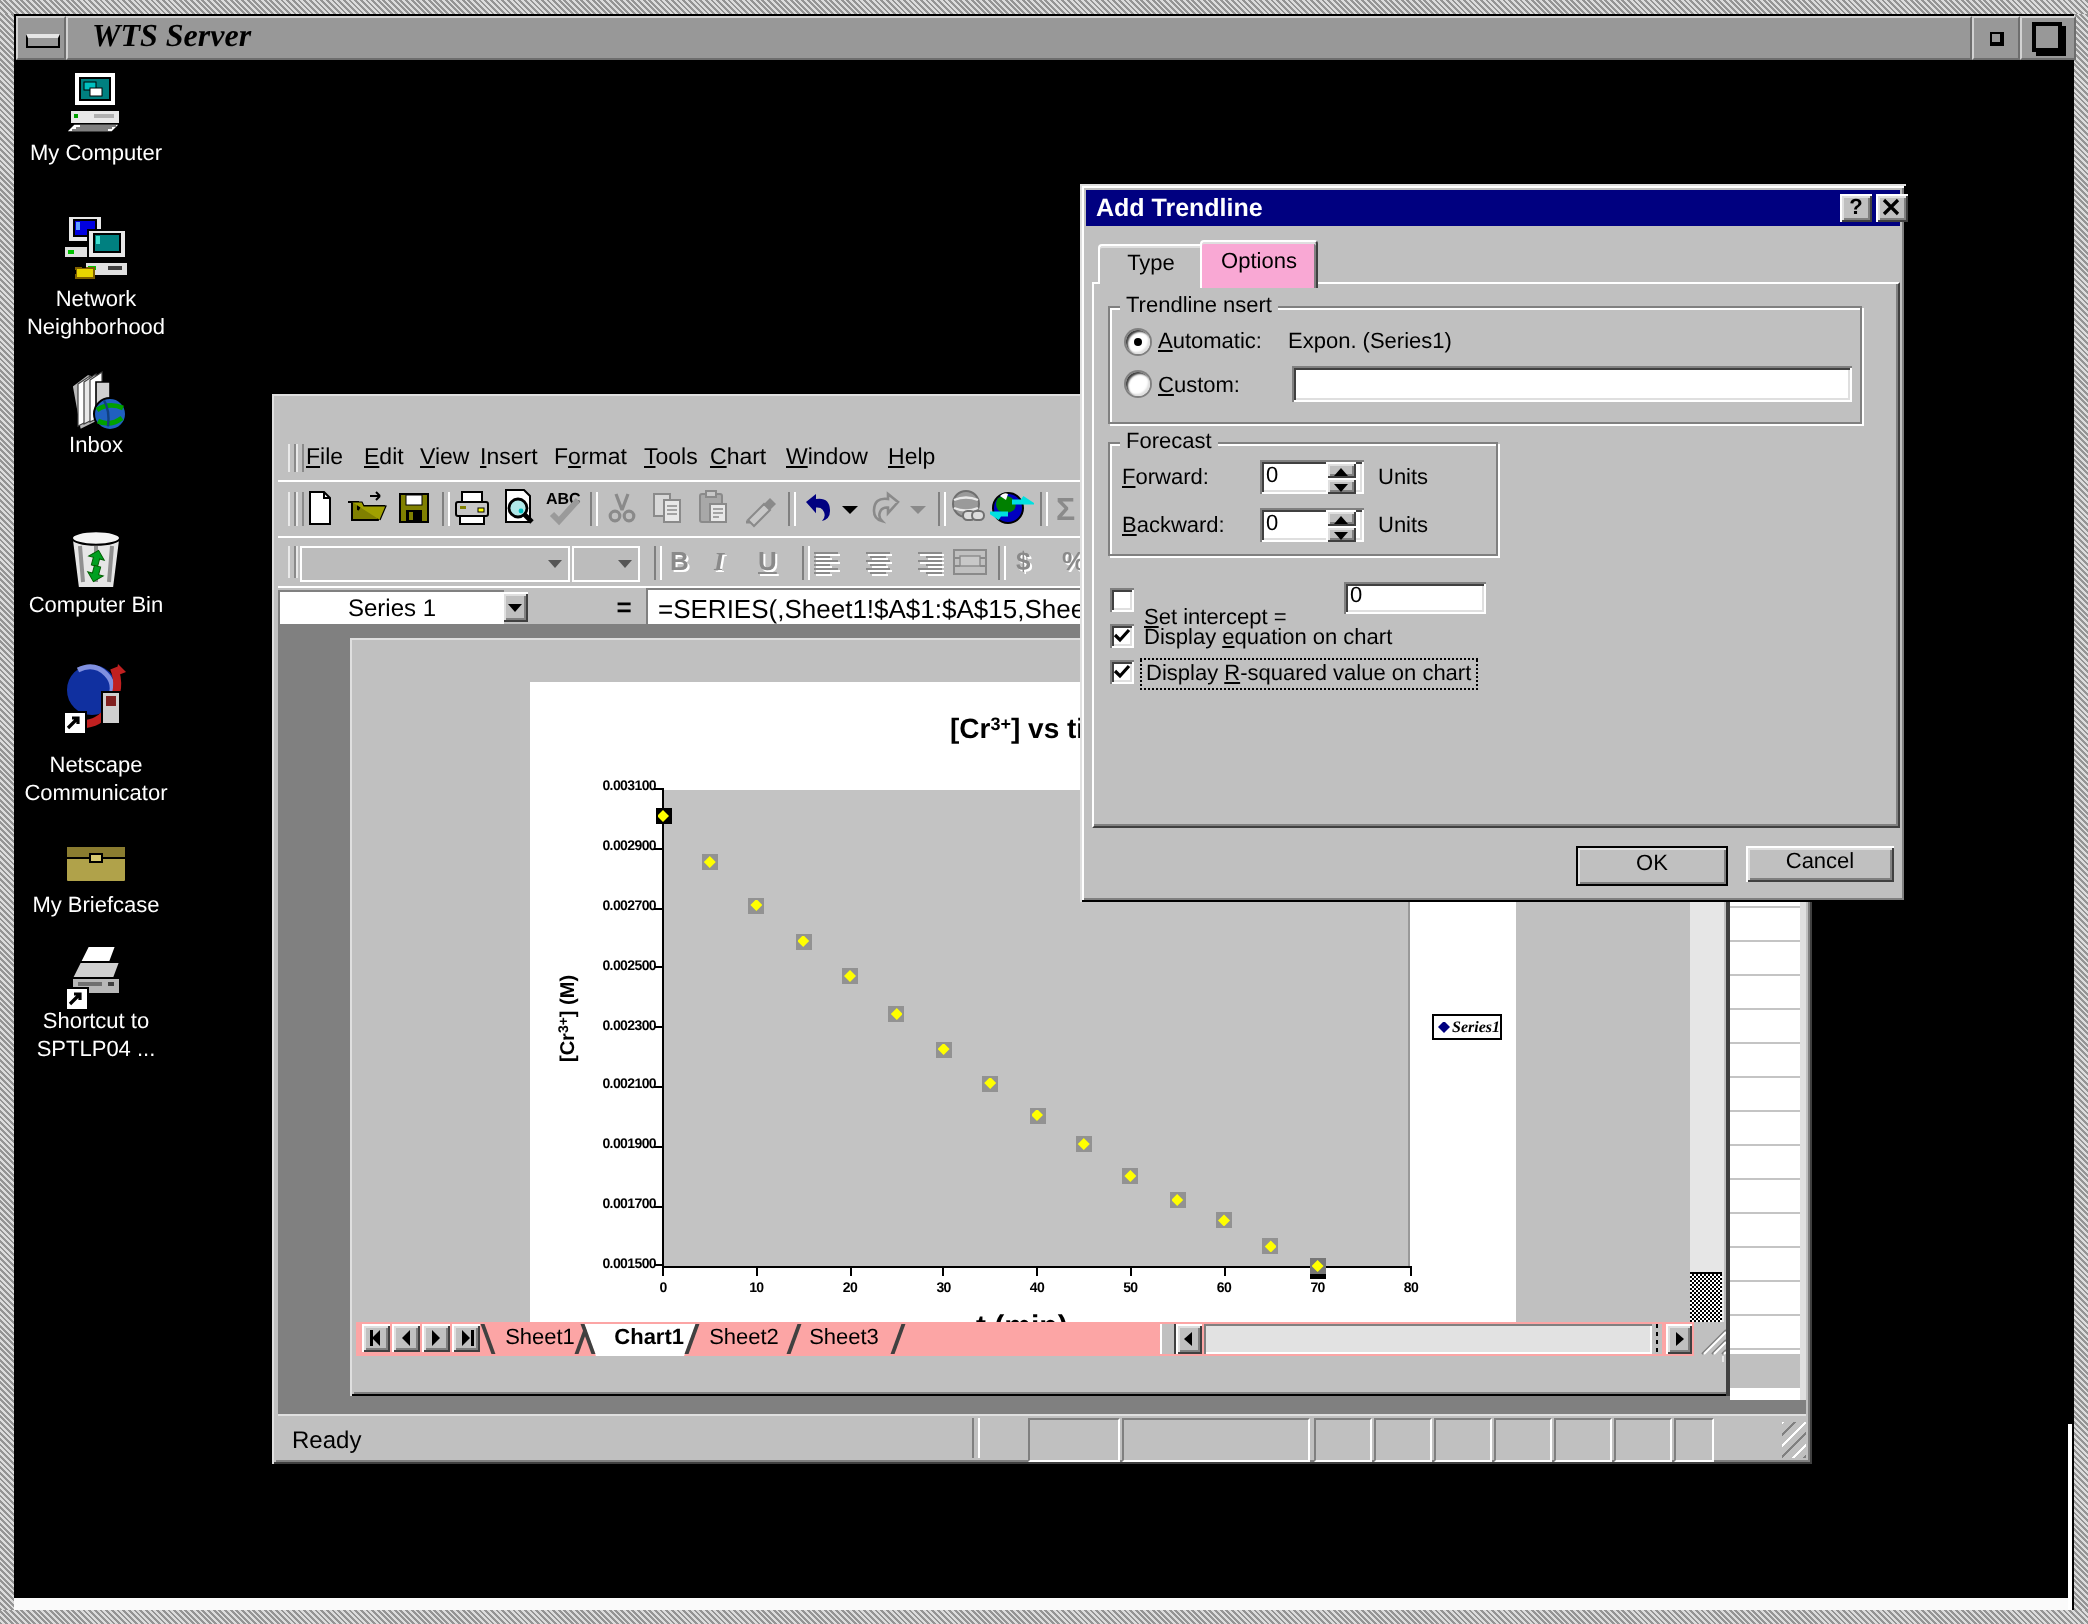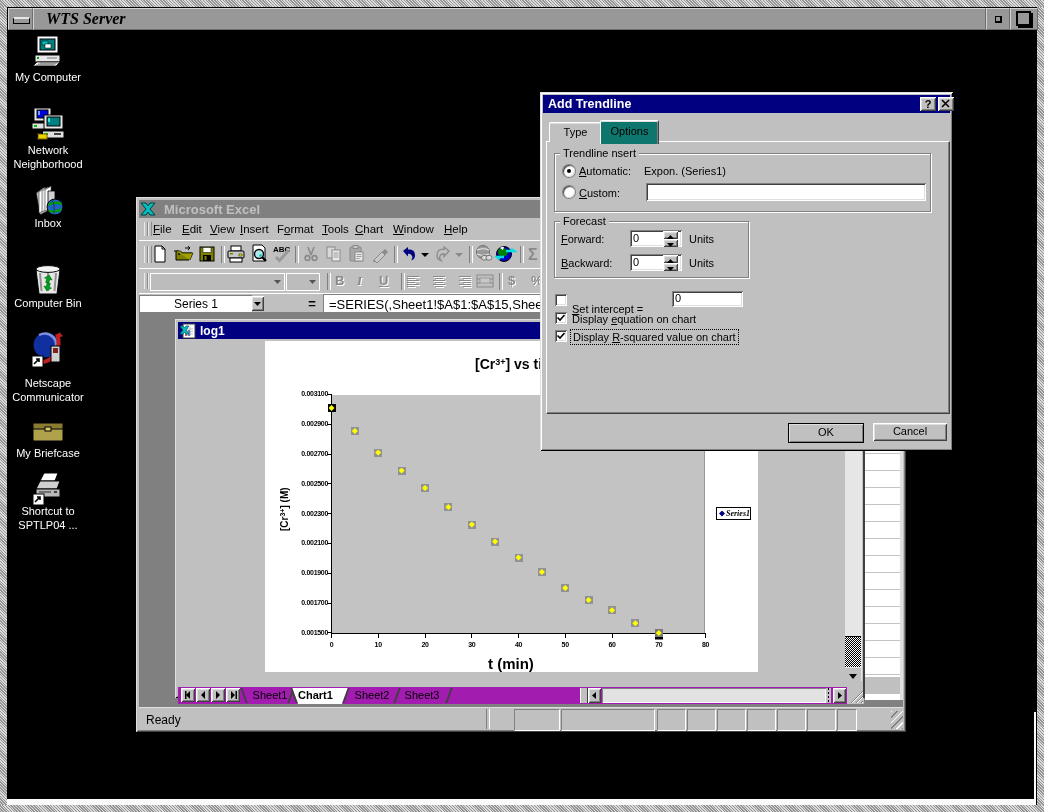--- a/index.html
+++ b/index.html
@@ -146,27 +146,20 @@
       <rect x="22" y="20" width="3" height="2" fill="#404040"></rect>
       <rect x="1" y="23" width="11" height="11" fill="#fff" stroke="#000"></rect>
       <path d="M3 31 l5 -5 M5 26 h3 v3" stroke="#000" stroke-width="1.6" fill="none"></path>
     </svg>
   </div>
   <div class="dlbl" style="left:8px;top:504px;width:80px">Shortcut to<br>SPTLP04 ...</div>
 
   <div id="xl" class="abs" style="left:136px;top:197px;width:770px;height:535px;background:#c0c0c0;
        box-shadow:inset 1px 1px 0 #dfdfdf, inset -1px -1px 0 #404040, inset 2px 2px 0 #c0c0c0, inset -2px -2px 0 #808080;">
 
-    <div class="abs" style="left:3px;top:3px;width:764px;height:18px;background:#808080">
-      <svg class="abs" style="left:1px;top:1px" width="16" height="16" viewBox="0 0 16 16">
-        <rect x="0" y="0" width="16" height="16" fill="#808080"></rect>
-        <path d="M1 2 L6 2 L8 5 L10 2 L15 2 L10 8 L15 14 L10 14 L8 11 L6 14 L1 14 L6 8 Z" fill="#00c0c0" stroke="#004040" stroke-width="1"></path>
-      </svg>
-      <div class="abs" style="left:25px;top:2px;font-size:13px;font-weight:bold;color:#c0c0c0">Microsoft Excel</div>
-    </div>
 
     <div class="abs" style="left:3px;top:22px;width:764px;height:20px;background:#c0c0c0;font-size:11.5px">
       <div class="abs" style="left:5px;top:3px;width:2px;height:14px;border-left:1px solid #e9e9e9;border-right:1px solid #8a8a8a"></div>
       <div class="abs" style="left:9px;top:3px;width:2px;height:14px;border-left:1px solid #e9e9e9;border-right:1px solid #8a8a8a"></div>
       <div class="abs" style="left:14px;top:4px"><u>F</u>ile</div>
       <div class="abs" style="left:43px;top:4px"><u>E</u>dit</div>
       <div class="abs" style="left:71px;top:4px"><u>V</u>iew</div>
       <div class="abs" style="left:101px;top:4px"><u>I</u>nsert</div>
       <div class="abs" style="left:138px;top:4px">F<u>o</u>rmat</div>
       <div class="abs" style="left:183px;top:4px"><u>T</u>ools</div>
@@ -345,30 +338,20 @@
       <div class="abs" style="left:166px;top:2px;width:14px;height:14px;font-size:13px;font-weight:bold;text-align:center">=</div>
       <div class="abs" style="left:184px;top:0px;width:580px;height:18px;background:#fff;border-top:1px solid #808080;border-left:1px solid #808080">
         <div class="abs" style="left:5px;top:2px;font-size:13px;white-space:nowrap">=SERIES(,Sheet1!$A$1:$A$15,Shee</div>
       </div>
     </div>
 
     <div class="abs" style="left:3px;top:115px;width:764px;height:395px;background:#808080">
 
       <div class="abs" style="left:36px;top:7px;width:690px;height:379px;background:#c0c0c0;
            box-shadow:inset 1px 1px 0 #dfdfdf, inset -1px -1px 0 #000, inset 2px 2px 0 #c0c0c0, inset -2px -2px 0 #808080;">
-        <div class="abs" style="left:3px;top:3px;width:684px;height:18px;background:#000080">
-          <svg class="abs" style="left:2px;top:1px" width="16" height="16" viewBox="0 0 16 16">
-            <rect x="3" y="1" width="12" height="14" fill="#fff" stroke="#404040" stroke-width="1"></rect>
-            <path d="M5 6 h8 M5 8.5 h8 M5 11 h8 M7 4 v9 M10 4 v9" stroke="#b0b0b0" stroke-width=".8"></path>
-            <rect x="5" y="9" width="2" height="4" fill="#c06060"></rect>
-            <rect x="8" y="7" width="2" height="6" fill="#6080c0"></rect>
-            <path d="M0 3 L3 3 L4.5 5 L6 3 L9 3 L6 7 L9 11 L6 11 L4.5 9 L3 11 L0 11 L3 7 Z" fill="#00c0c0" stroke="#006060" stroke-width=".7"></path>
-          </svg>
-          <div class="abs" style="left:22px;top:2px;font-size:12px;font-weight:bold;color:#fff">log1</div>
-        </div>
         <div id="chartsheet" class="abs" style="left:3px;top:20px;width:667px;height:342px;background:#c0c0c0;overflow:hidden">
 
           <div id="chart" class="abs" style="left:87px;top:2px;width:493px;height:331px;background:#fff">
             <div class="abs" style="left:210px;top:15px;font-size:14px;font-weight:bold;white-space:nowrap">[Cr<span style="font-size:9px;vertical-align:4px">3+</span>] vs time</div>
             <div class="abs" style="left:67px;top:53.5px;width:373px;height:238px;background:#c3c3c3;border-right:1px solid #999;box-sizing:border-box"></div>
             <div class="abs" style="left:65.5px;top:53px;width:1.5px;height:240px;background:#000"></div>
             <div class="abs" style="left:65.5px;top:291.5px;width:375px;height:1.5px;background:#000"></div>
             <div class="abs ylab" style="left:0px;top:49.4px">0.003100</div>
 <div class="abs" style="left:62px;top:52.9px;width:4px;height:1px;background:#000"></div>
 <div class="abs ylab" style="left:0px;top:79.2px">0.002900</div>
@@ -475,42 +458,42 @@
                 </defs>
                 <rect width="16" height="31" fill="url(#chk)"></rect>
                 <rect x="0" y="0" width="16" height="1" fill="#000"></rect>
               </svg>
           </div>
           <div class="abs" style="left:0;top:329px;width:16px;height:13px;background:#c0c0c0"><svg width="16" height="13">
                 <path d="M8 10 L12 5 L4 5 Z" fill="#000"></path>
               </svg></div>
         </div>
 
-        <div class="abs" style="left:3px;top:368px;width:684px;height:17px;background:#a21caf">
+        <div class="abs" style="left:3px;top:342px;width:684px;height:17px;background:#fca5a5">
           <div class="btn" style="left:3px;top:1px;width:14px;height:14px"><svg width="14" height="14">
                 <path d="M9 3 L5 7 L9 11 Z" fill="#000"></path>
                 <rect x="4" y="3" width="1.5" height="8" fill="#000"></rect>
               </svg></div>
           <div class="btn" style="left:18px;top:1px;width:14px;height:14px"><svg width="14" height="14">
                 <path d="M9 3 L5 7 L9 11 Z" fill="#000"></path>
               </svg></div>
           <div class="btn" style="left:33px;top:1px;width:14px;height:14px"><svg width="14" height="14">
                 <path d="M5 3 L9 7 L5 11 Z" fill="#000"></path>
               </svg></div>
           <div class="btn" style="left:48px;top:1px;width:14px;height:14px"><svg width="14" height="14">
                 <path d="M5 3 L9 7 L5 11 Z" fill="#000"></path>
                 <rect x="9.5" y="3" width="1.5" height="8" fill="#000"></rect>
               </svg></div>
           <div id="tabs" class="abs" style="left:63px;top:0;width:260px;height:17px;font-size:11px">
 <div class="abs" style="left:2px;top:1px;width:1.5px;height:15px;background:#404040;transform:skewX(20deg)"></div>
 <div class="abs" style="left:8px;top:1px;width:42px;height:15px;text-align:center;padding-top:1px">Sheet1</div>
 <div class="abs" style="left:49px;top:1px;width:1.5px;height:15px;background:#404040;transform:skewX(-20deg)"></div>
 <div class="abs" style="left:51px;top:1px;width:56px;height:16px;background:#fff;clip-path:polygon(0 0,56px 0,50px 16px,6px 16px)"></div>
 <div class="abs" style="left:52px;top:1px;width:1.5px;height:15px;background:#404040;transform:skewX(20deg)"></div>
-<div class="abs" style="left:57px;top:1px;width:44px;height:15px;font-weight:bold;text-align:left;padding-top:1px">Chart1</div>
+<div class="abs" style="left:57px;top:1px;width:44px;height:15px;font-weight:bold;text-align:right;padding-top:1px">Chart1</div>
 <div class="abs" style="left:104px;top:1px;width:1.5px;height:15px;background:#404040;transform:skewX(-20deg)"></div>
 <div class="abs" style="left:110px;top:1px;width:42px;height:15px;text-align:center;padding-top:1px">Sheet2</div>
 <div class="abs" style="left:155px;top:1px;width:1.5px;height:15px;background:#404040;transform:skewX(-20deg)"></div>
 <div class="abs" style="left:160px;top:1px;width:42px;height:15px;text-align:center;padding-top:1px">Sheet3</div>
 <div class="abs" style="left:207px;top:1px;width:1.5px;height:15px;background:#404040;transform:skewX(-20deg)"></div>
 </div>
 
           <div class="abs" style="left:424px;top:1px;width:224px;height:15px;background:#e2e2e2;border-top:1px solid #808080;border-left:1px solid #808080;box-shadow:inset -1px -1px 0 #fff;box-sizing:border-box"></div>
           <div class="abs" style="left:402px;top:1px;width:6px;height:15px;background:#c0c0c0;border-left:1px solid #fff;border-right:1px solid #404040"></div>
           <div class="btn" style="left:410px;top:1px;width:13px;height:15px"><svg width="13" height="15">
@@ -562,21 +545,21 @@
         <svg width="16" height="14">
             <path d="M4 3 L11 10 M11 3 L4 10" stroke="#000" stroke-width="1.6"></path>
           </svg>
       </div>
     </div>
 
     <div class="abs" style="left:9px;top:30px;width:51px;height:19px;background:#c0c0c0;
          border-top:1px solid #fff;border-left:1px solid #fff;border-right:1px solid #404040;
          border-radius:2px 2px 0 0;box-shadow:inset 0 1px 0 #dfdfdf, inset -1px 0 0 #808080;
          text-align:center;line-height:19px">Type</div>
-    <div class="abs" style="left:60px;top:28px;width:57px;height:23px;background:#0f766e;z-index:5;
+    <div class="abs" style="left:60px;top:28px;width:57px;height:23px;background:#f9a8d4;z-index:5;
          border-top:1px solid #fff;border-left:1px solid #fff;border-right:1px solid #404040;
          border-radius:2px 2px 0 0;box-shadow:inset 0 1px 0 #dfdfdf, inset -1px 0 0 #808080;
          text-align:center;line-height:20px">Options</div>
 
     <div class="abs" style="left:6px;top:49px;width:402px;height:271px;background:#c0c0c0;
          border-top:1px solid #fff;border-left:1px solid #fff;border-right:1px solid #404040;border-bottom:1px solid #404040;
          box-shadow:inset -1px -1px 0 #808080;">
       <div class="abs" style="left:3px;top:-1px;width:54px;height:1px;background:#c0c0c0"></div>
 
       <div class="abs" style="left:7px;top:11px;width:375px;height:57px;

